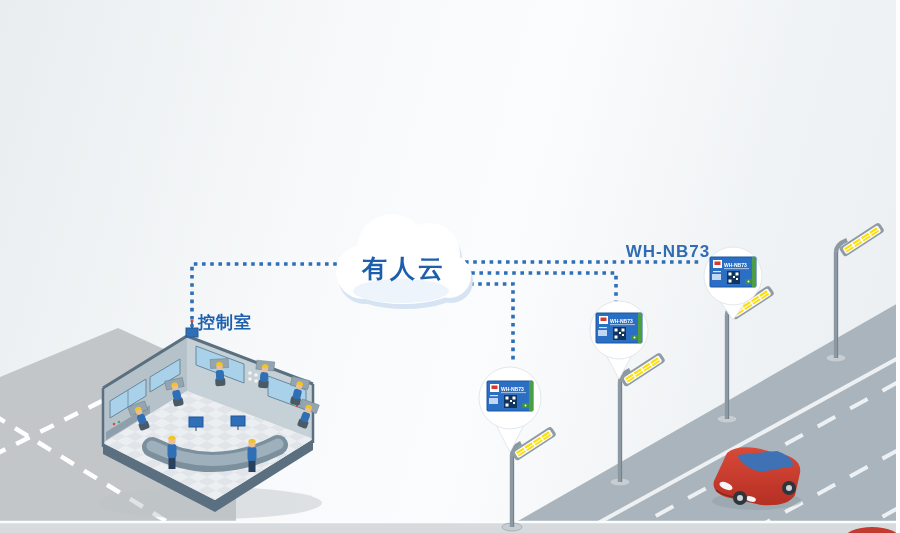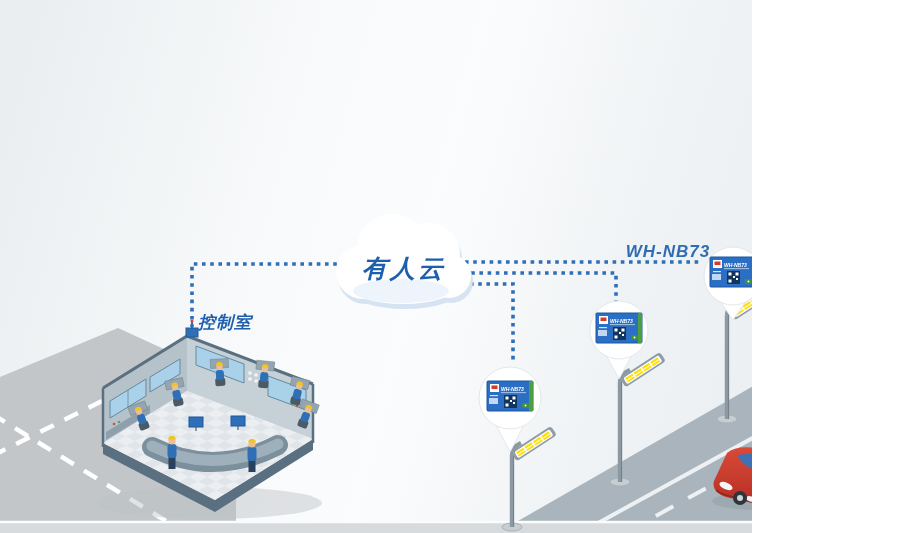--- a/index.html
+++ b/index.html
@@ -1,20 +1,19 @@
 <!DOCTYPE html>
 <html><head>
 <meta charset="utf-8">
 <style>
   html,body{margin:0;padding:0;background:#ffffff;}
   #stage{
-    position:relative;width:752px;height:533px;overflow:hidden;
+    position:relative;width:896px;height:533px;overflow:hidden;
     background:linear-gradient(105deg,#e9edef 0%,#f7f9fa 35%,#fbfcfd 55%,#f0f3f5 78%,#ebeff1 100%);
     font-family:"Liberation Sans","DejaVu Sans",sans-serif;
-    font-style:italic;
   }
   svg{display:block;}
   text{font-family:"Liberation Sans","DejaVu Sans",sans-serif;}
 </style>
 </head>
 <body>
 
 <div id="stage">
 <svg width="900" height="533" viewBox="0 0 900 533">
   <defs>

